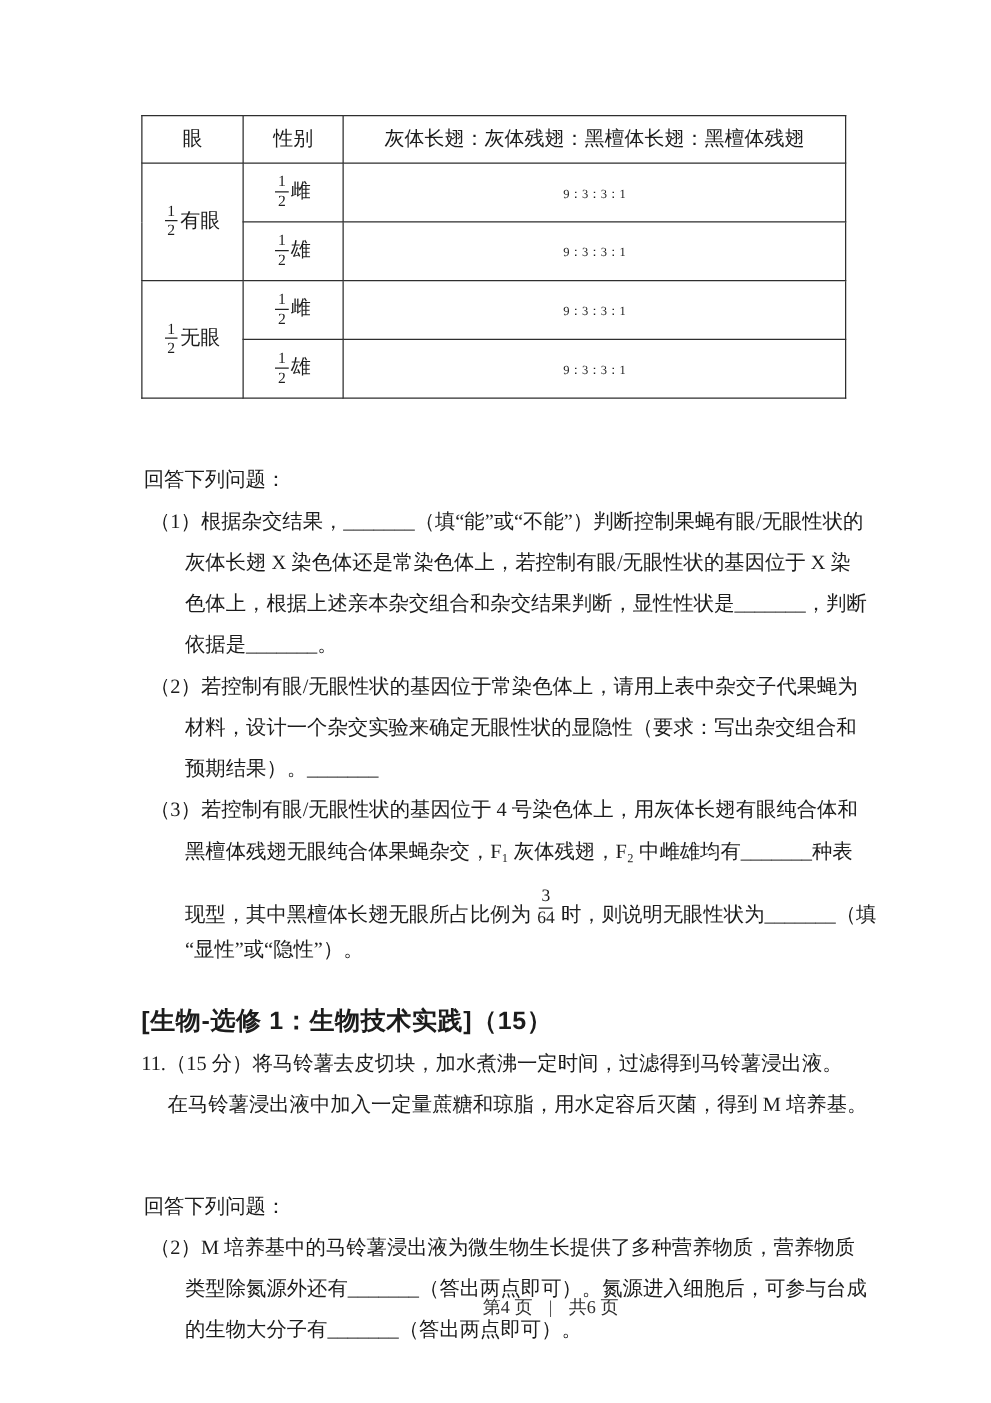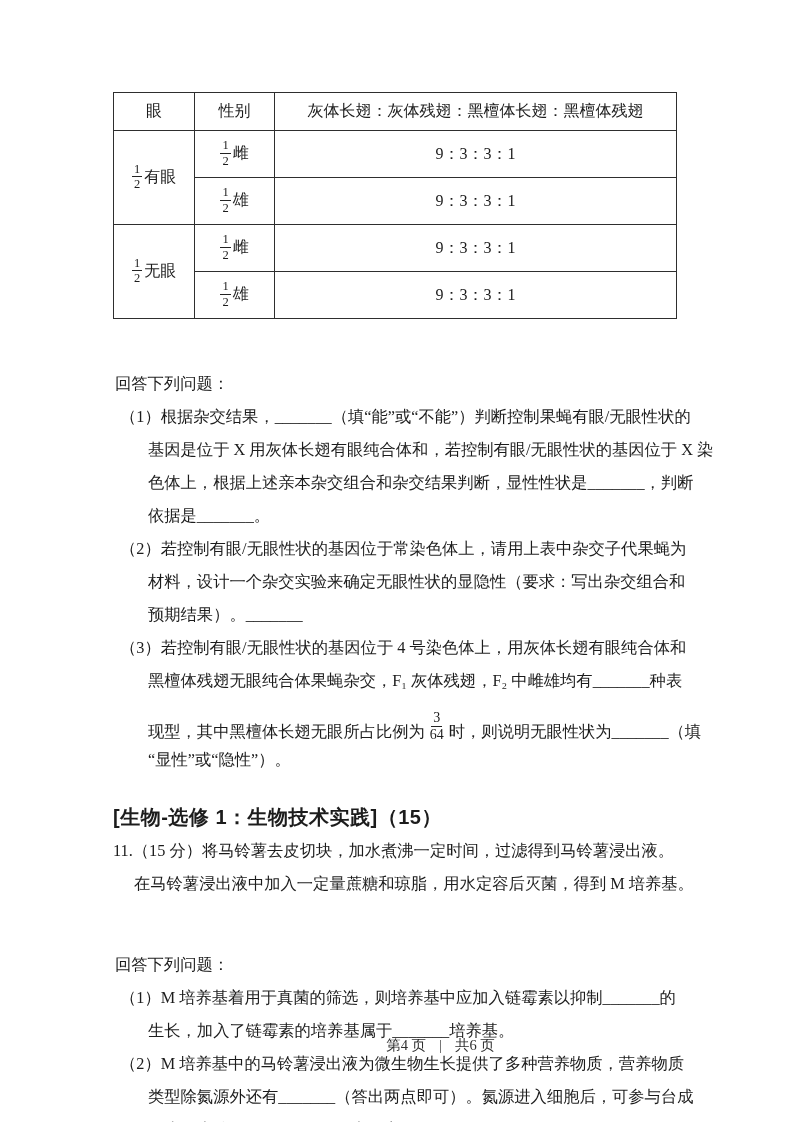--- a/index.html
+++ b/index.html
@@ -28,21 +28,21 @@
   table.cross th, table.cross td {
     border: 1.5px solid #2e2e2e;
     text-align: center;
     font-weight: normal;
     font-size: 16px;
     padding: 0;
   }
   table.cross th { height: 37px; }
   table.cross td { height: 46px; vertical-align: middle; }
   td.eye-cell { vertical-align: top; padding-top: 8px; }
-  .ratio-text { font-size: 16px; }
+  .ratio-text { font-size: 10px; }
 
   
   .frac {
     display: inline-flex;
     flex-direction: column;
     align-items: center;
     vertical-align: middle;
     font-size: 12.5px;
     line-height: 1.15;
     margin-right: 2px;
@@ -160,21 +160,21 @@
         <td><span class="ratio-text">9：3：3：1</span></td>
       </tr>
     </tbody>
       </table>
 
     <div class="text-block after-table">
       <div class="line intro">回答下列问题：</div>
 
       <div>
         <div class="line q-first">（1）根据杂交结果，_______（填“能”或“不能”）判断控制果蝇有眼/无眼性状的</div>
-        <div class="line q-cont">基因是位于 X 用灰体长翅有眼纯合体和，若控制有眼/无眼性状的基因位于 X 染</div>
+        <div class="line q-cont">灰体长翅 X 染色体还是常染色体上，若控制有眼/无眼性状的基因位于 X 染</div>
         <div class="line q-cont">色体上，根据上述亲本杂交组合和杂交结果判断，显性性状是_______，判断</div>
         <div class="line q-cont">依据是_______。</div>
       </div>
 
       <div>
         <div class="line q-first">（2）若控制有眼/无眼性状的基因位于常染色体上，请用上表中杂交子代果蝇为</div>
         <div class="line q-cont">材料，设计一个杂交实验来确定无眼性状的显隐性（要求：写出杂交组合和</div>
         <div class="line q-cont">预期结果）。_______</div>
       </div>
 
@@ -193,24 +193,20 @@
       </div>
     </div>
 
     <div class="section-heading">[生物-选修 1：生物技术实践]（15）</div>
 
     <div class="text-block">
       <div class="line">11.（15 分）将马铃薯去皮切块，加水煮沸一定时间，过滤得到马铃薯浸出液。</div>
       <div class="line num-cont">在马铃薯浸出液中加入一定量蔗糖和琼脂，用水定容后灭菌，得到 M 培养基。</div>
       <div class="line intro">回答下列问题：</div>
 
-      <div>
-        <div class="line q-first">（1）M 培养基着用于真菌的筛选，则培养基中应加入链霉素以抑制_______的</div>
-        <div class="line q-cont">生长，加入了链霉素的培养基属于_______培养基。</div>
-      </div>
 
       <div>
         <div class="line q-first">（2）M 培养基中的马铃薯浸出液为微生物生长提供了多种营养物质，营养物质</div>
         <div class="line q-cont">类型除氮源外还有_______（答出两点即可）。氮源进入细胞后，可参与台成</div>
         <div class="line q-cont">的生物大分子有_______（答出两点即可）。</div>
       </div>
     </div>
 
   </div>
 

